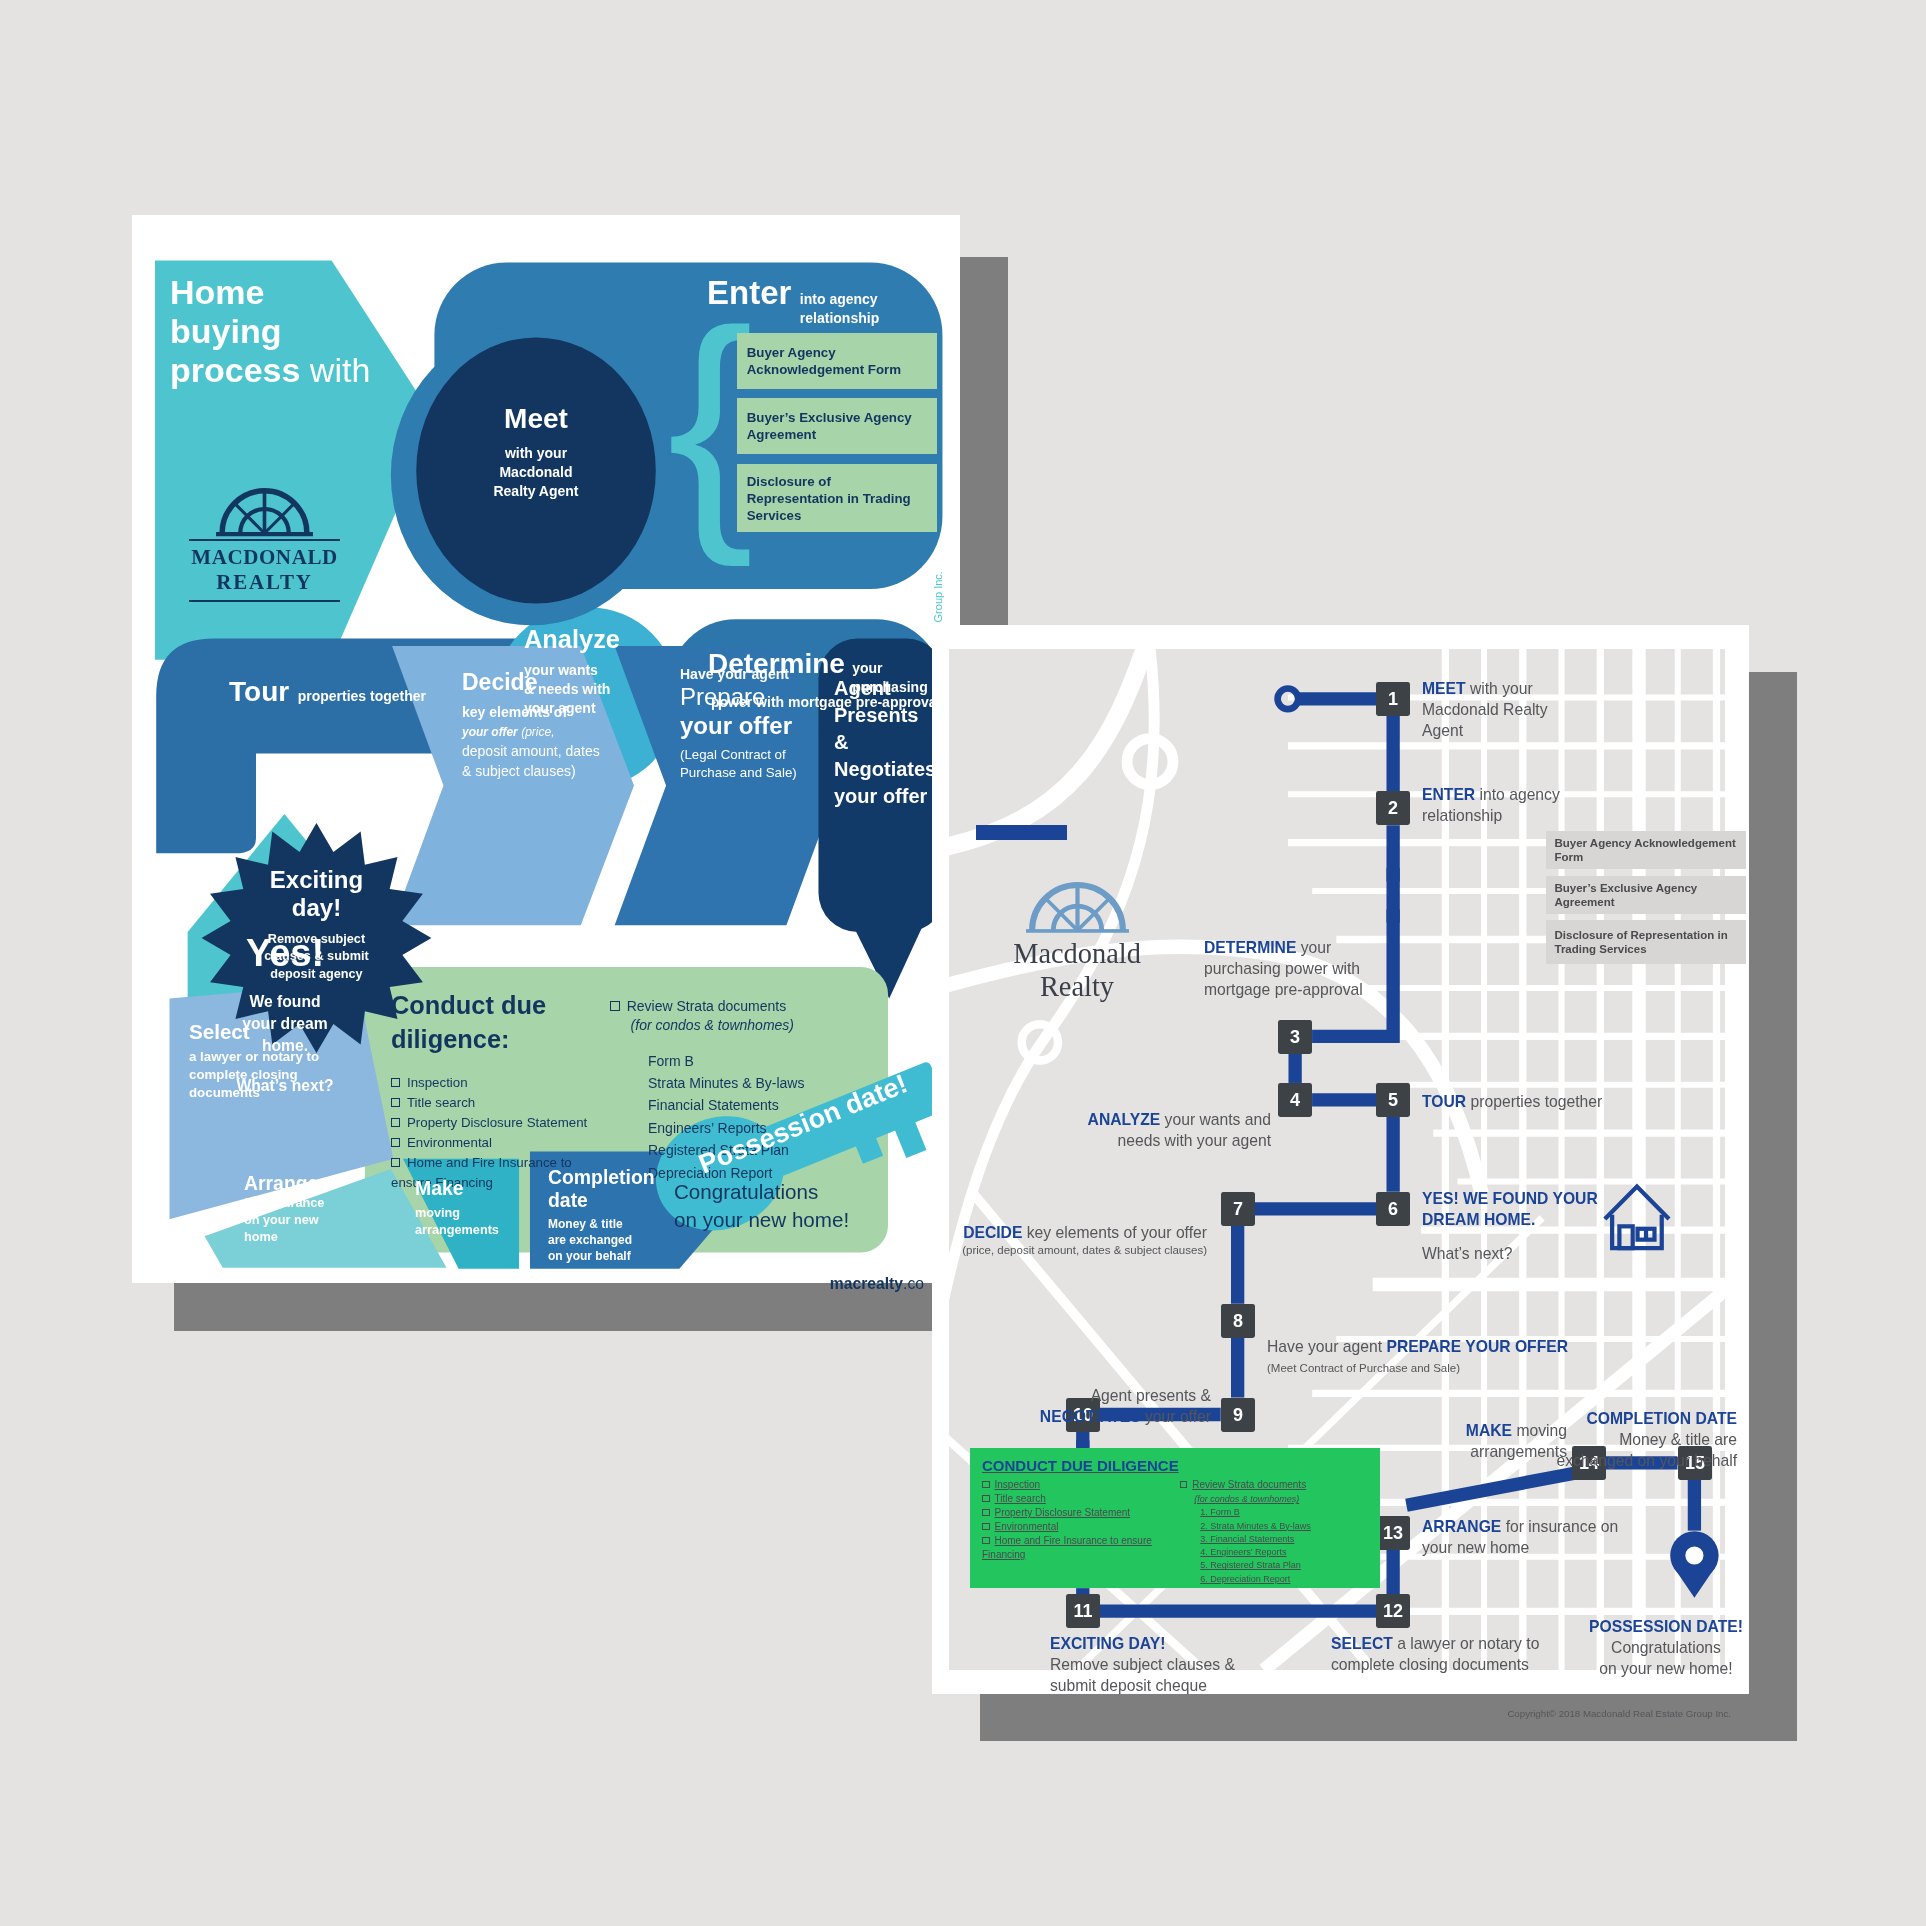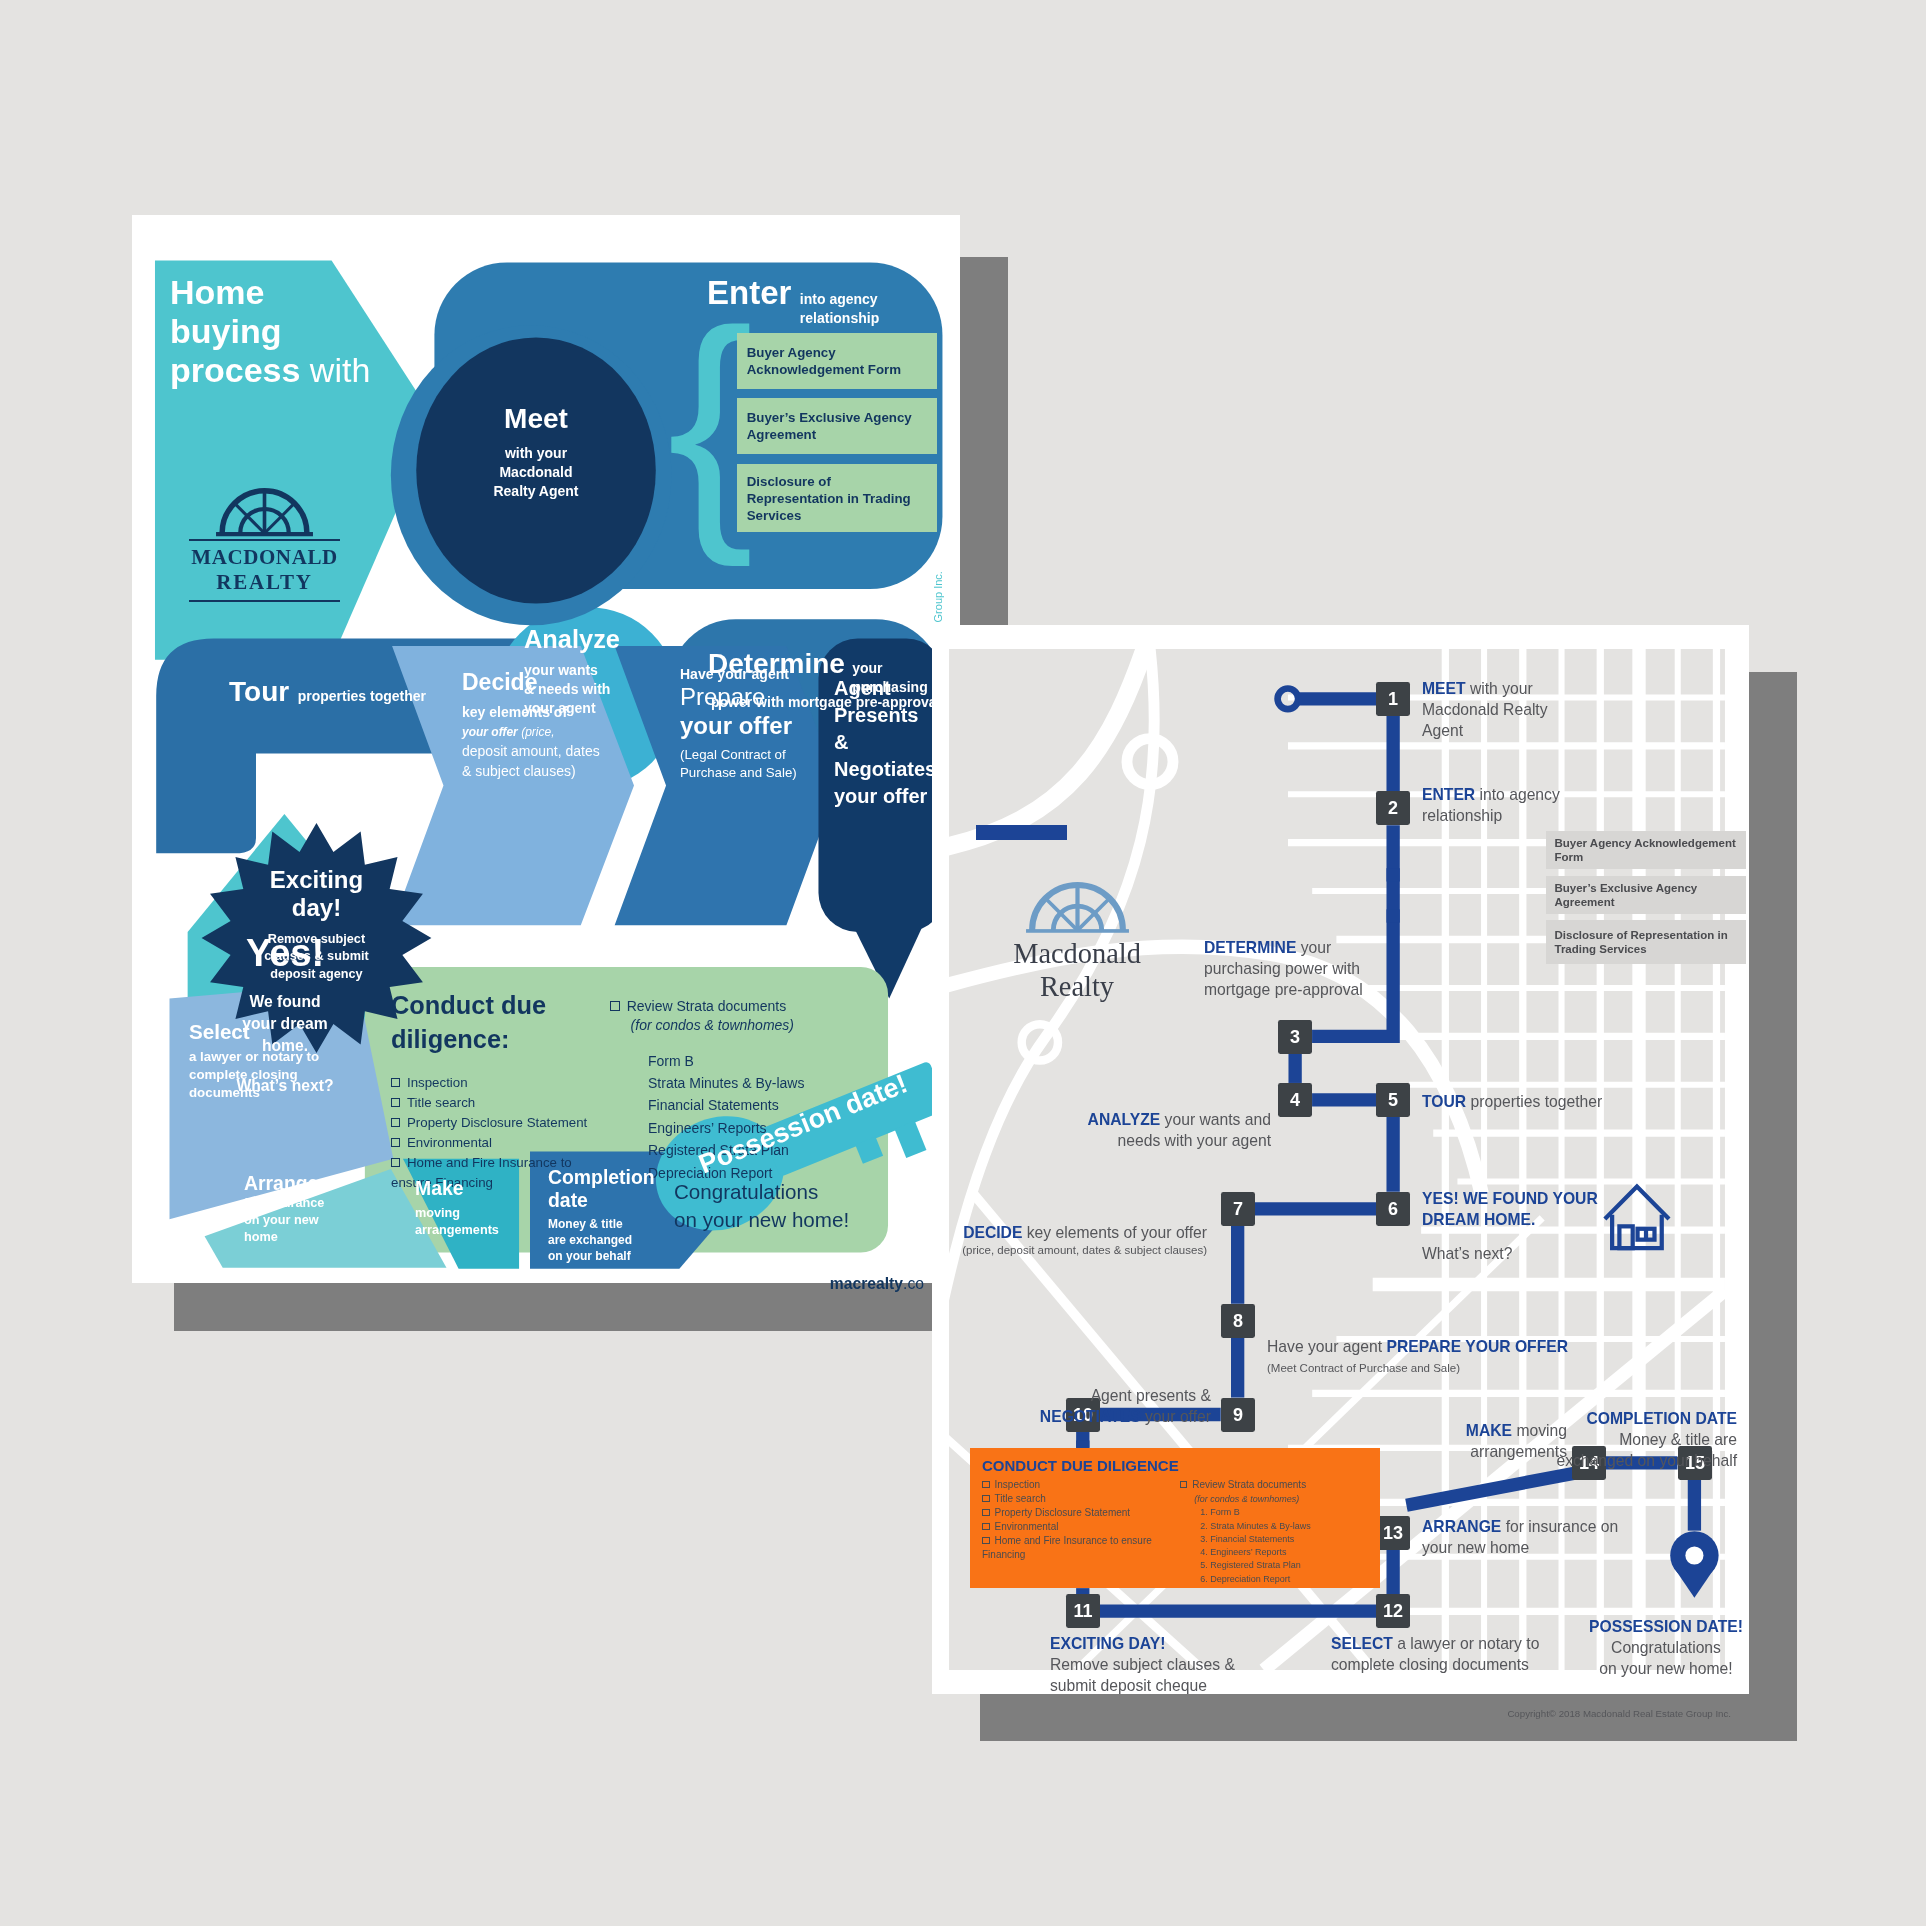--- a/index.html
+++ b/index.html
@@ -23,21 +23,21 @@
   .cb{display:inline-block;}
   .cb::before{content:"";display:inline-block;width:.55em;height:.55em;border:1.2px solid currentColor;margin-right:.5em;vertical-align:0;}
   
   .serif{font-family:"Liberation Serif",serif;}
   .rp-title{font-size:56px;font-weight:700;color:#1c4496;line-height:62px;}
   .sq{position:absolute;width:34px;height:34px;background:#3d4246;color:#fff;font-size:18px;font-weight:700;display:flex;align-items:center;justify-content:center;border-radius:2.4px;z-index:6;}
   .rlab{position:absolute;font-size:15.7px;line-height:21px;color:#55565a;z-index:6;}
   .rlab .rb{color:#1c4496;font-weight:700;}
   .rnote{font-size:11.5px;line-height:14.5px;color:#55565a;}
   .gbox{position:absolute;background:#d7d6d4;color:#4a4b4f;font-size:11.5px;font-weight:700;line-height:14px;display:flex;align-items:center;padding:3.6px 8.5px;box-sizing:border-box;z-index:6;}
-  .panel{position:absolute;left:38px;top:823px;width:410px;height:140px;background:#f97316;box-sizing:border-box;padding:8.5px 12px;z-index:6;color:#4a4b4f;}
+  .panel{position:absolute;left:38px;top:823px;width:410px;height:140px;background:#22c55e;box-sizing:border-box;padding:8.5px 12px;z-index:6;color:#4a4b4f;text-decoration:underline;}
   .panel h3{margin:0 0 4.8px 0;font-size:15px;color:#1c4496;}
   .pcols{display:flex;gap:15.7px;}
   .pcol{font-size:10px;line-height:14px;}
   .pl{width:182px;}
   .pr{width:185px;}
   .pit{font-style:italic;font-size:9px;}
   .plist{font-size:9px;line-height:13.3px;padding-left:20.6px;}
   svg{display:block;}
 </style>
 </head>

